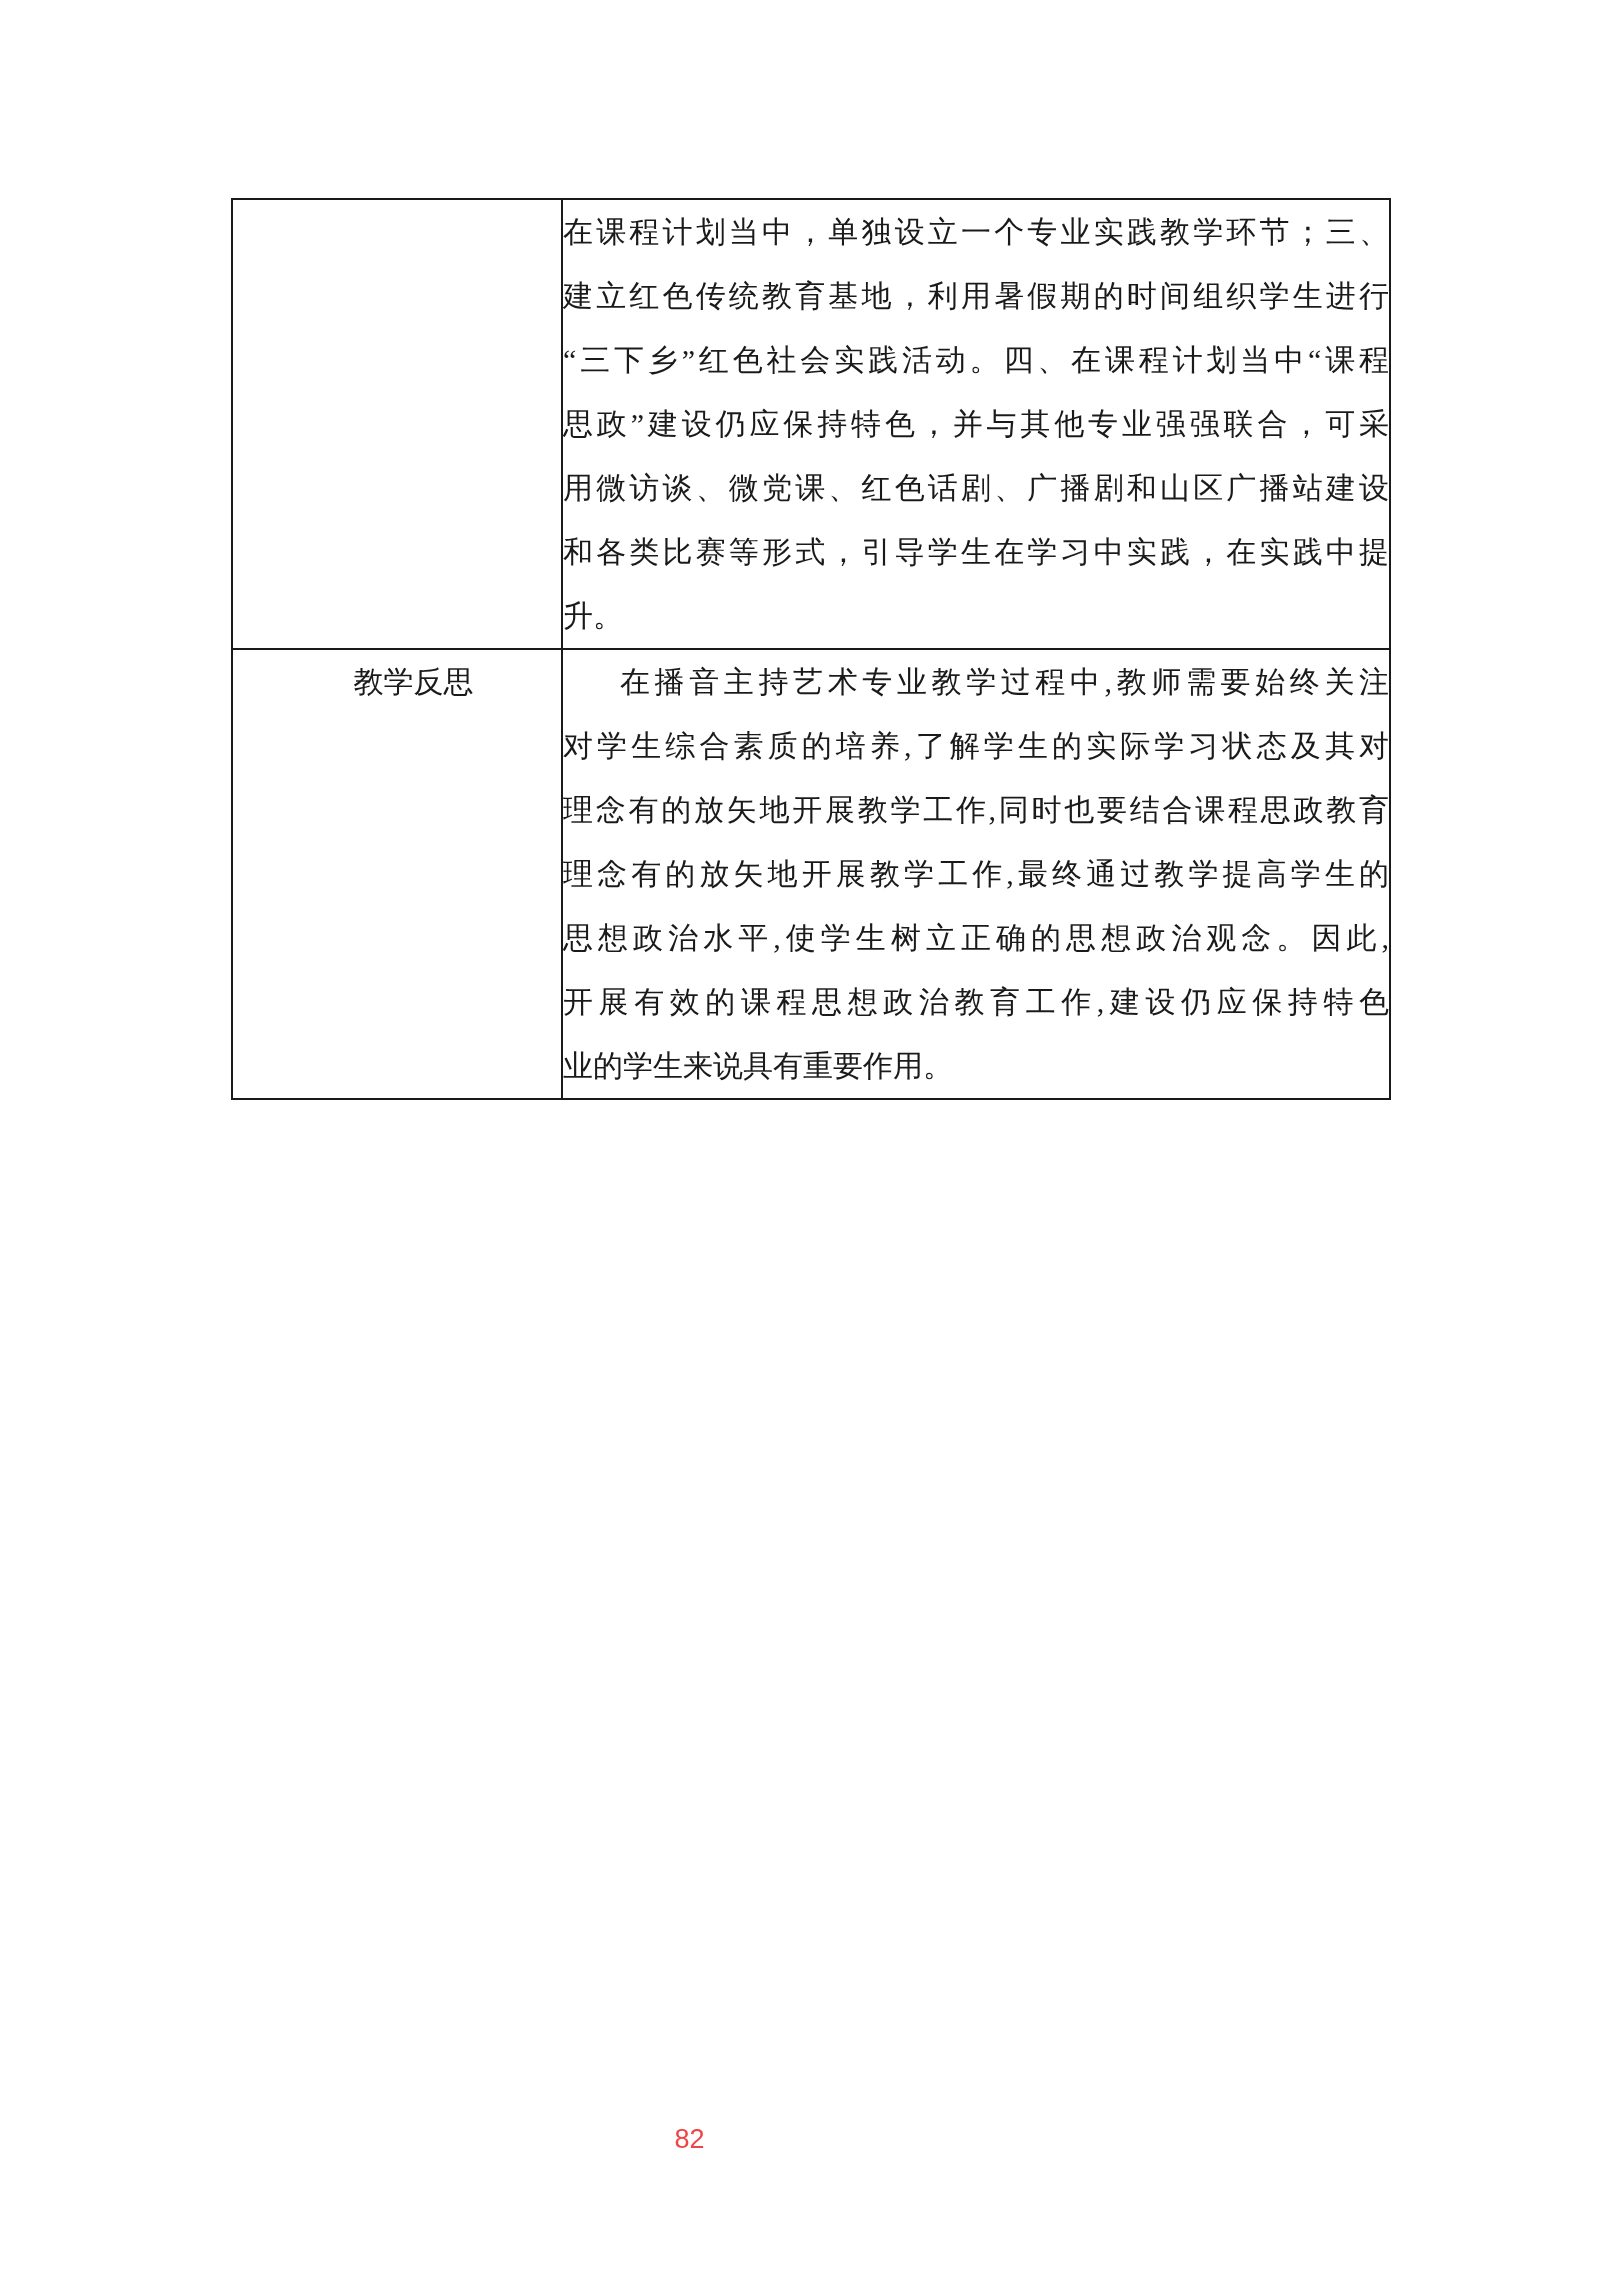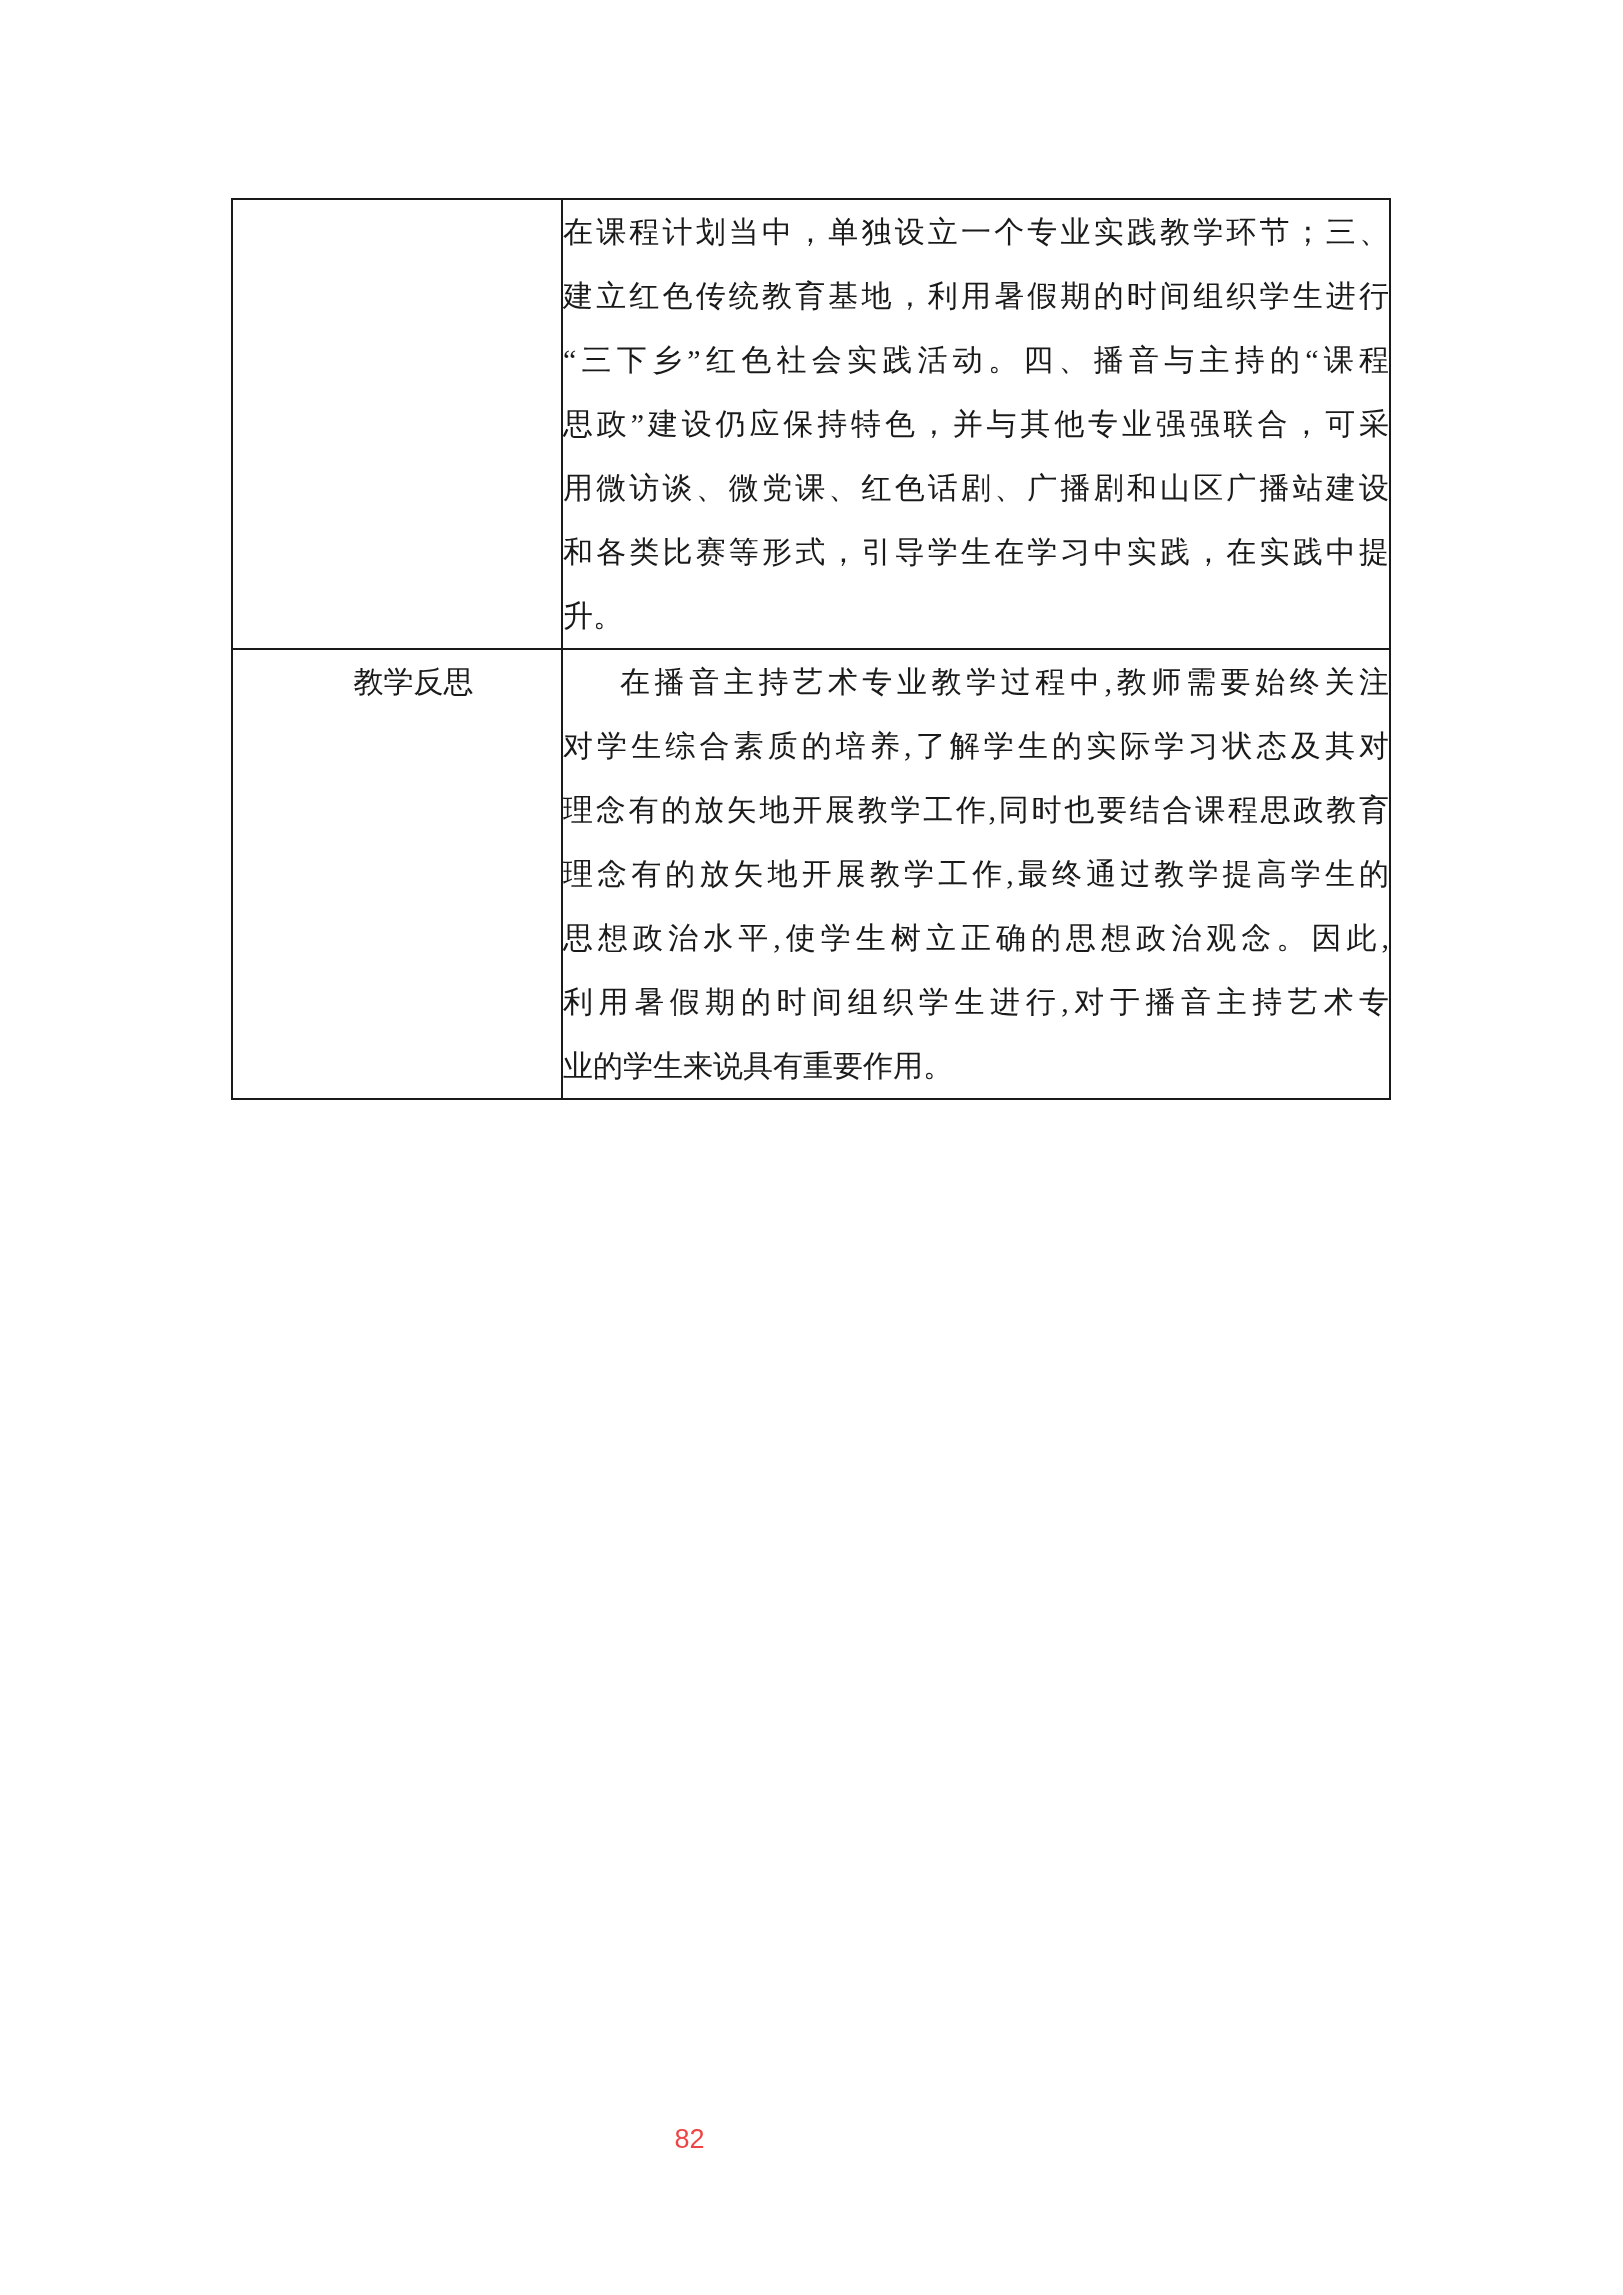--- a/index.html
+++ b/index.html
@@ -86,38 +86,38 @@
       <col>
     </colgroup>
     <tbody id="table-body">
         <tr>
           <td class="label-cell">
             <div class="label-line"></div>
           </td>
           <td class="content-cell">
             <div class="line fill">在课程计划当中，单独设立一个专业实践教学环节；三、</div>
             <div class="line fill">建立红色传统教育基地，利用暑假期的时间组织学生进行</div>
-            <div class="line fill">“三下乡”红色社会实践活动。四、播音与主持的“课程</div>
+            <div class="line fill">“三下乡”红色社会实践活动。四、在课程计划当中“课程</div>
             <div class="line fill">思政”建设仍应保持特色，并与其他专业强强联合，可采</div>
             <div class="line fill">用微访谈、微党课、红色话剧、广播剧和山区广播站建设</div>
             <div class="line fill">和各类比赛等形式，引导学生在学习中实践，在实践中提</div>
             <div class="line">升。</div>
           </td>
         </tr>
         <tr>
           <td class="label-cell">
             <div class="label-line">教学反思</div>
           </td>
           <td class="content-cell">
             <div class="line fill indent">在播音主持艺术专业教学过程中,教师需要始终关注</div>
             <div class="line fill">对学生综合素质的培养,了解学生的实际学习状态及其对</div>
             <div class="line fill">理念有的放矢地开展教学工作,同时也要结合课程思政教育</div>
             <div class="line fill">理念有的放矢地开展教学工作,最终通过教学提高学生的</div>
             <div class="line fill">思想政治水平,使学生树立正确的思想政治观念。因此,</div>
-            <div class="line fill">利用暑假期的时间组织学生进行,对于播音主持艺术专</div>
+            <div class="line fill">开展有效的课程思想政治教育工作,建设仍应保持特色</div>
             <div class="line">业的学生来说具有重要作用。</div>
           </td>
         </tr>
       </tbody>
   </table>
 
   <div class="page-number">82</div>
 
 </div>
 

